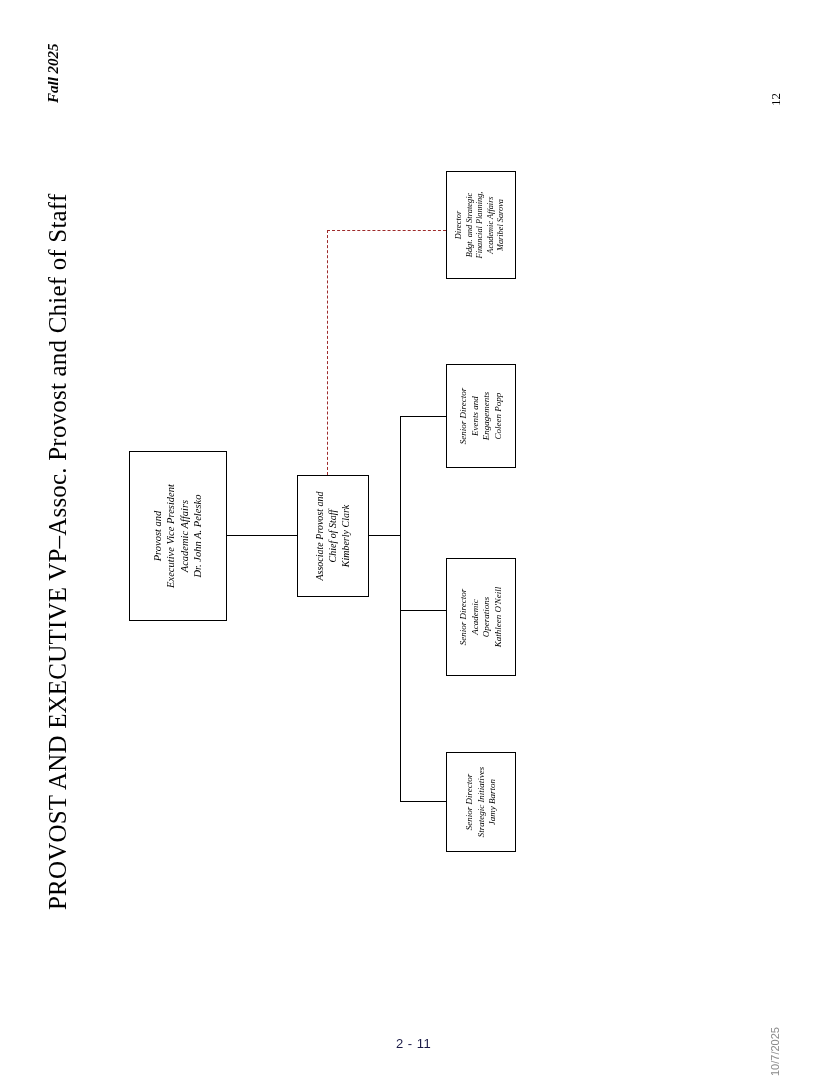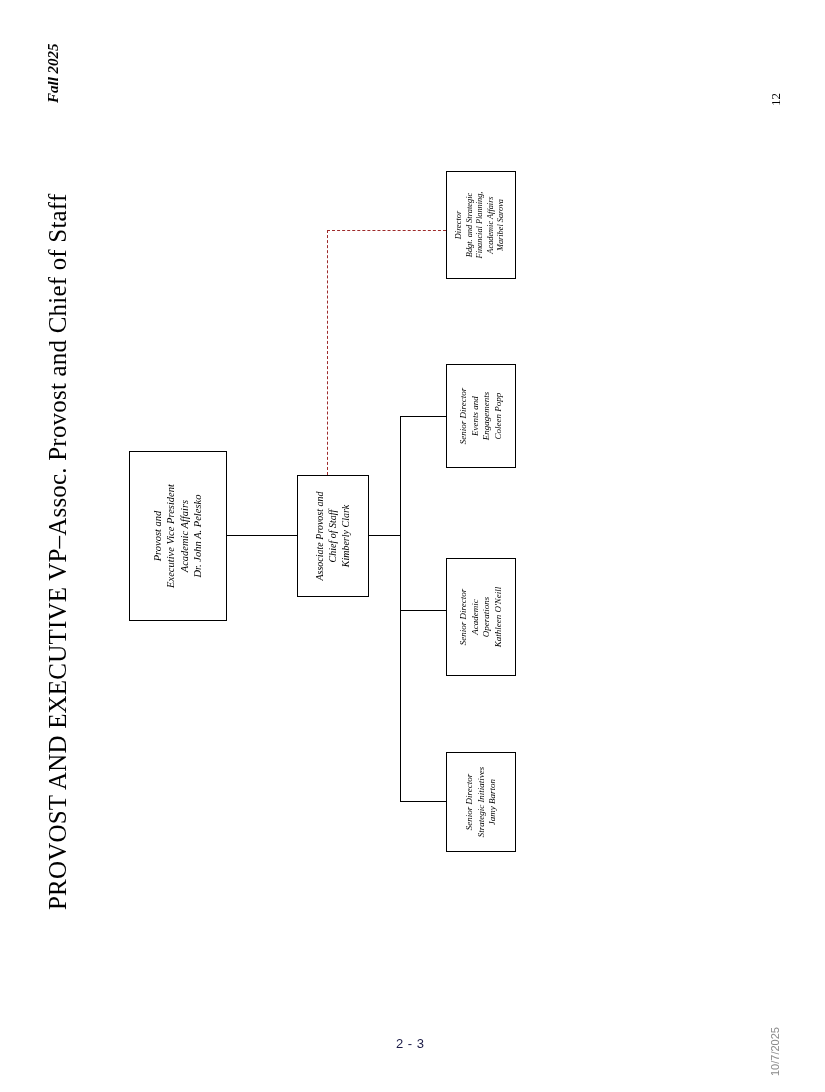--- a/index.html
+++ b/index.html
@@ -162,21 +162,21 @@
 <div id="page">
 
   <div class="rot" id="page-title">PROVOST AND EXECUTIVE VP–Assoc. Provost and Chief of Staff</div>
 
   <div class="rot" id="term-label">Fall 2025</div>
 
   <div class="rot" id="slide-number">12</div>
 
   <div class="rot" id="print-date">10/7/2025</div>
 
-  <div id="page-footer">2 - 3</div>
+  <div id="page-footer">2 - 11</div>
 
   <div class="conn" id="conn-provost-assoc"></div>
 
   <div class="conn" id="conn-assoc-trunk"></div>
 
   <div class="conn" id="conn-trunk-vertical"></div>
 
   <div class="conn" id="conn-branch-events"></div>
 
   <div class="conn" id="conn-branch-academic"></div>

